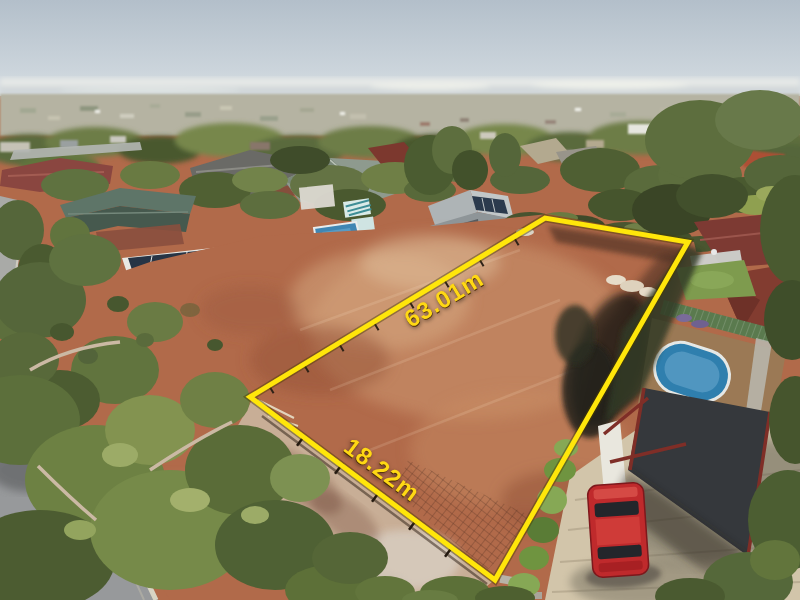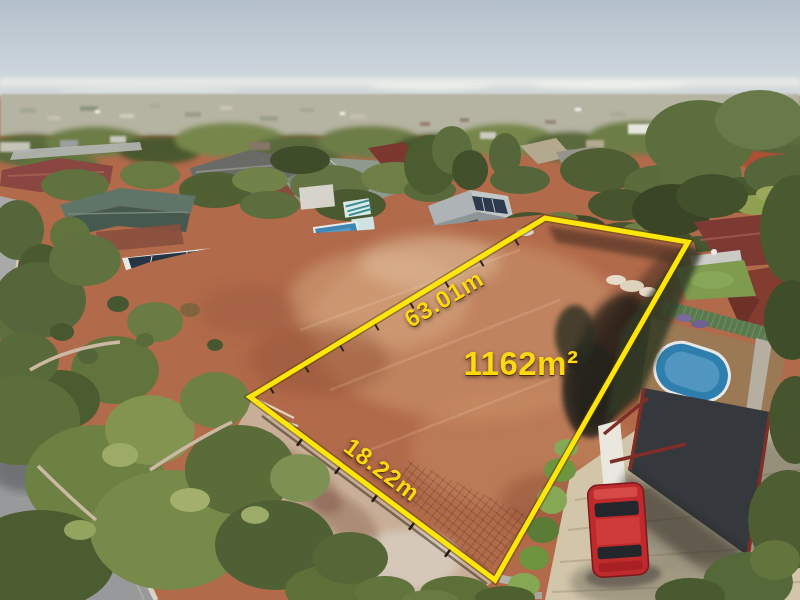--- a/index.html
+++ b/index.html
@@ -392,14 +392,13 @@
   </g>
 
   <g>
     <polygon points="250,397 545,218 688,242 495,580" fill="none" stroke="#4a3c00" stroke-width="8" opacity="0.45"></polygon>
     <polygon points="250,397 545,218 688,242 495,580" fill="none" stroke="#ffe60a" stroke-width="5" stroke-linejoin="miter"></polygon>
   </g>
 </svg>
 
 <div class="meas" style="left:444px;top:299px;transform:translate(-50%,-50%) rotate(-31deg);">63.01m</div>
 <div class="meas" style="left:382px;top:470px;transform:translate(-50%,-50%) rotate(37deg);">18.22m</div>
-<div class="meas area" style="left:521px;top:364px;transform:translate(-50%,-50%);">1162m²</div>
 </div>
 
 </body></html>

